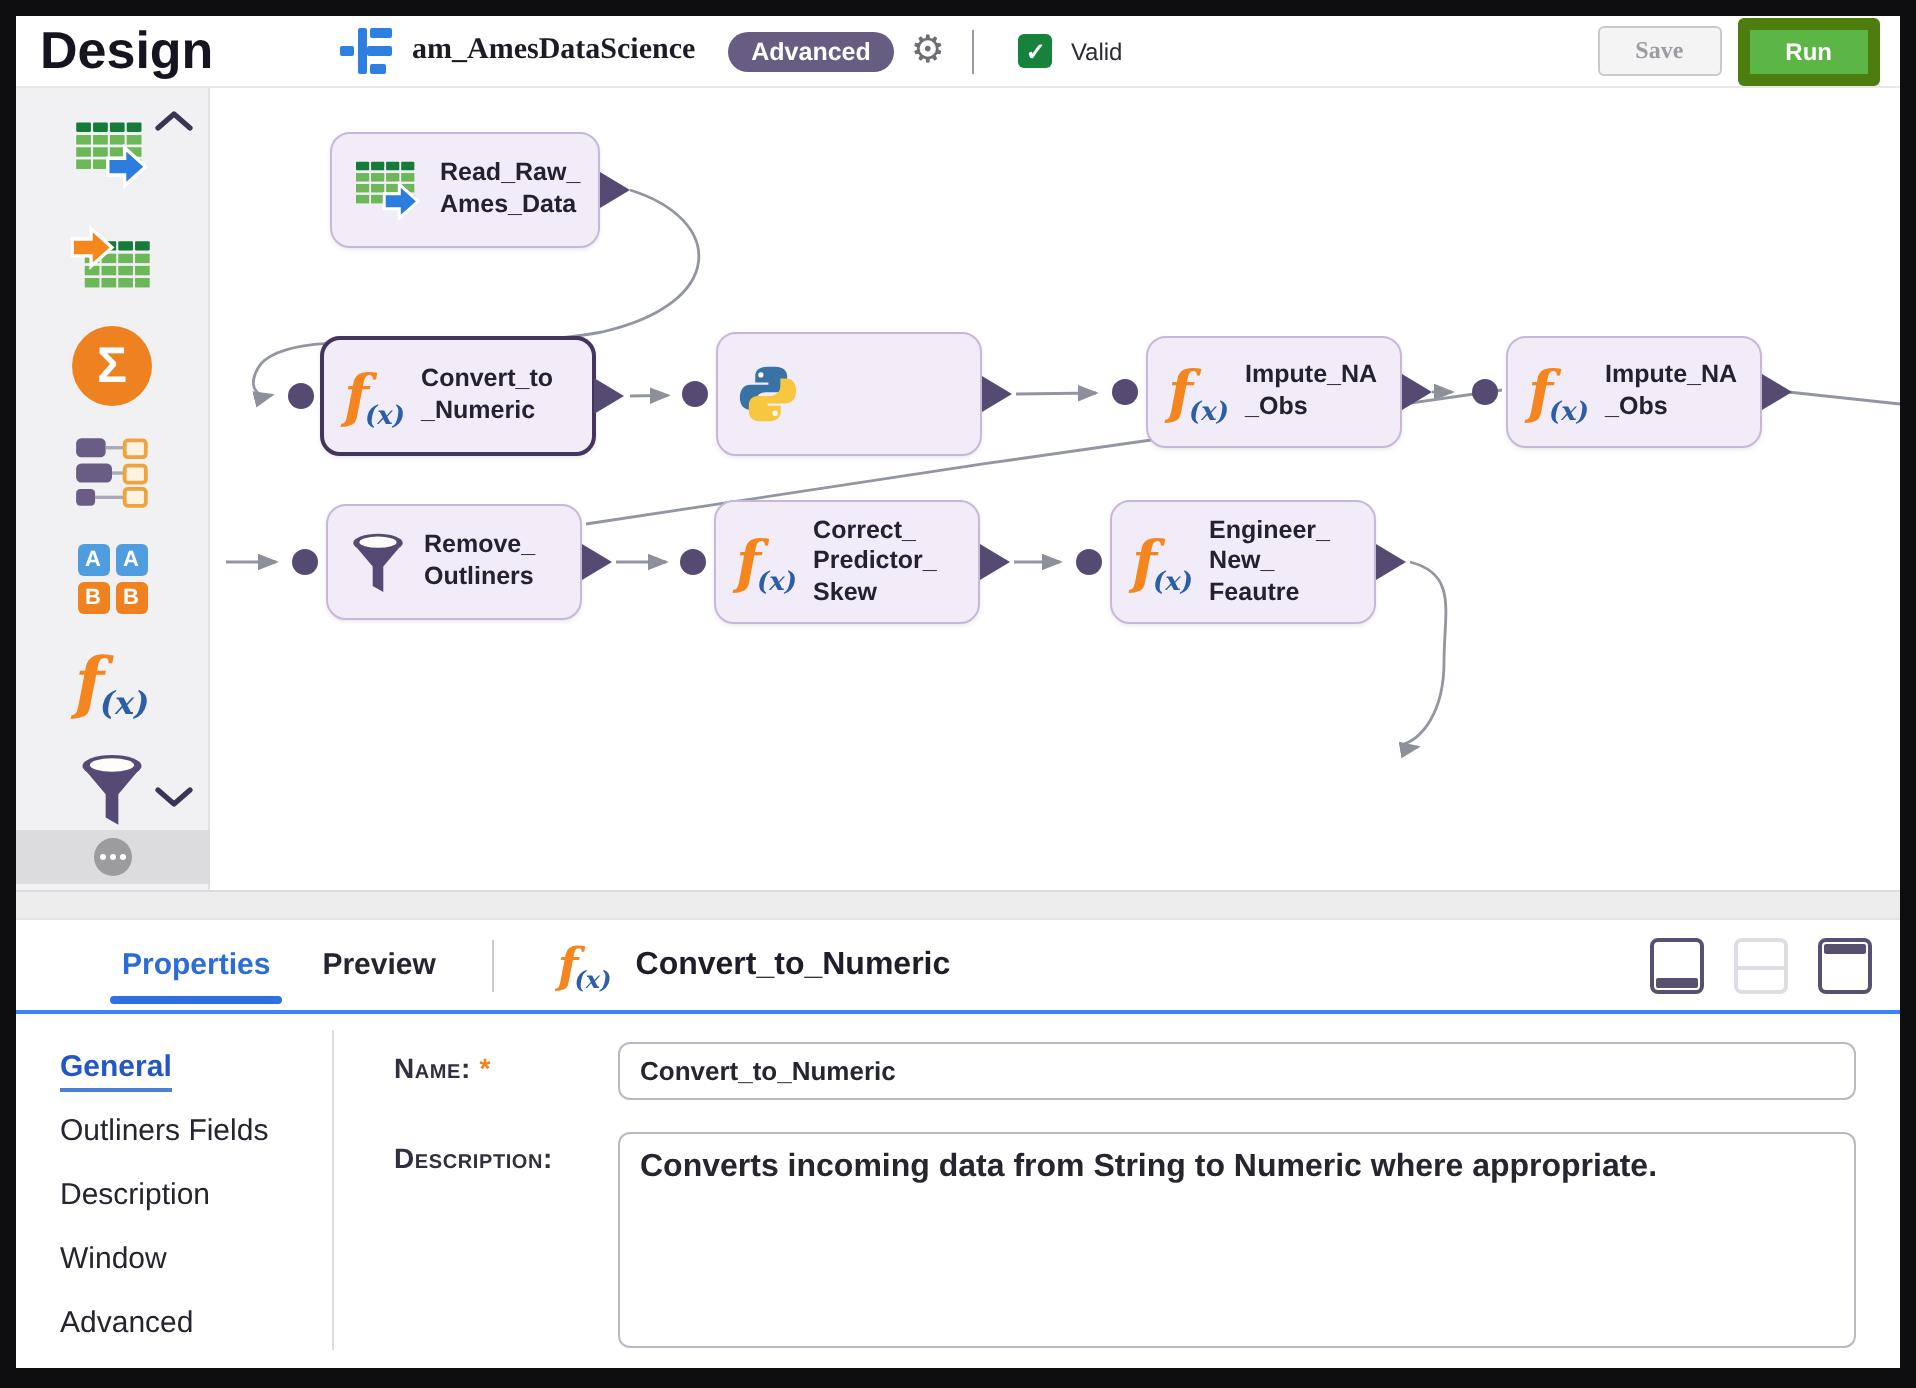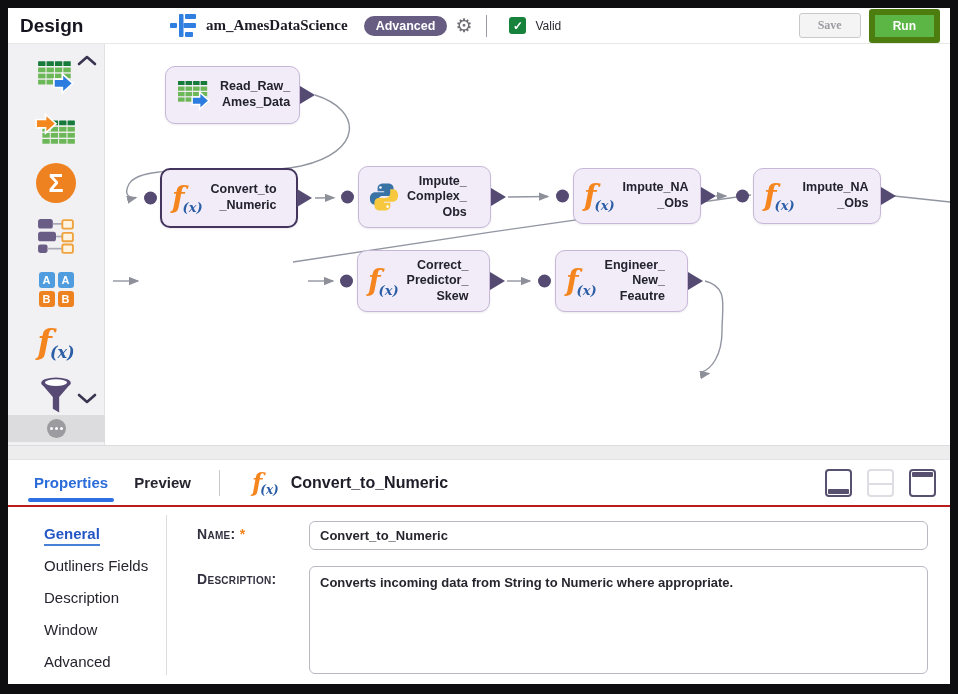--- a/index.html
+++ b/index.html
@@ -5,21 +5,21 @@
   * { box-sizing: border-box; margin: 0; padding: 0; }
   html,body { width: 958px; height: 694px; overflow: hidden; }
   body { background: #0e0e10; font-family: "Liberation Sans", sans-serif; }
   .frame { width: 958px; height: 694px; padding: 8px 8px 10px 8px; }
   .app { position: relative; width: 942px; height: 676px; background: #fff; overflow: hidden; }
 
   
   .header { position: absolute; top: 0; left: 0; width: 942px; height: 36px;
             background: #fff; border-bottom: 1px solid #e8e8e8;
             display: flex; align-items: center; }
-  .app-title { font-size: 19px; font-weight: bold; color: #15141f; margin-left: 12px; width: 130px; }
+  .app-title { font-size: 26px; font-weight: bold; color: #15141f; margin-left: 12px; width: 130px; }
   .mapicon { margin-left: 20px; }
   .mapping-name { font-size: 15px; font-weight: bold; color: #1c1b26; margin-left: 10px; font-family: Liberation Serif, serif; }
   .badge { margin-left: 16px; background: #675d82; color: #fff; font-size: 12.5px; font-weight: bold;
            padding: 3px 12px; border-radius: 11px; }
   .gear { margin-left: 8px; font-size: 19px; color: #6d6d75; line-height: 1; cursor: default; }
   .hdr-div { width: 1px; height: 22px; background: #9a9aa2; margin-left: 14px; }
   .valid-wrap { display: flex; align-items: center; margin-left: 22px; }
   .checkbox { width: 17px; height: 17px; background: #17823b; border-radius: 3px; color: #fff;
               font-size: 12px; font-weight: bold; display: flex; align-items: center; justify-content: center; }
   .valid-label { font-size: 12px; color: #2a2a33; margin-left: 9px; }
@@ -49,67 +49,67 @@
                  display: flex; align-items: center; justify-content: center; }
   .ellipsis-btn { width: 19px; height: 19px; border-radius: 50%; background: #9b9ba0; display: flex;
                   align-items: center; justify-content: center; gap: 2px; cursor: pointer; }
   .ellipsis-btn i { width: 3px; height: 3px; border-radius: 50%; background: #fff; }
 
   
   .canvas { position: absolute; top: 36px; left: 97px; width: 845px; height: 401px; background: #fff; }
   .edges { position: absolute; top: 0; left: 0; width: 845px; height: 401px; }
   .node { position: absolute; background: #f1ecf7; border: 1.5px solid #c7b8d8; border-radius: 10px;
           display: flex; align-items: center; gap: 8px; padding: 4px 4px 4px 10px; cursor: pointer;
-          box-shadow: 0 1px 2px rgba(90,70,120,.12); text-align: right; }
+          box-shadow: 0 1px 2px rgba(90,70,120,.12); }
   .node.selected { border: 2.5px solid #43355e; }
   .node .label { font-size: 12.5px; font-weight: bold; color: #23222e; white-space: pre-line; line-height: 1.25; }
   .port-in { position: absolute; left: -18px; top: 50%; transform: translateY(-50%);
              width: 13px; height: 13px; border-radius: 50%; background: #554a72; }
   .port-out { position: absolute; right: -16px; top: 50%; transform: translateY(-50%); width: 0; height: 0;
               border-top: 9px solid transparent; border-bottom: 9px solid transparent; border-left: 15px solid #554a72; }
 
   
   .strip { position: absolute; top: 437px; left: 0; width: 942px; height: 15px; background: #ededee;
            border-top: 1px solid #dcdcde; border-bottom: 1px solid #e4e4e6; }
 
   
   .tabbar { position: absolute; top: 452px; left: 0; width: 942px; height: 47px; background: #fff;
-            border-bottom: 2px solid #b91c1c; display: flex; align-items: center; }
+            border-bottom: 2px solid #3b82f6; display: flex; align-items: center; padding-left: 27px; }
   .tab { font-size: 15px; font-weight: bold; margin-left: 26px; cursor: pointer; position: relative;
          height: 100%; display: flex; align-items: center; }
   .tab-active { color: #2b6cd9; }
   .tab-active::after { content: ""; position: absolute; left: -6px; right: -6px; bottom: 3px; height: 4px;
                        background: #2f6fe4; border-radius: 3px; }
   .tab-idle { color: #26252f; }
   .tab-div { width: 1px; height: 26px; background: #c9c9ce; margin-left: 28px; }
   .panel-node-title { font-size: 16px; font-weight: bold; color: #1e1d28; margin-left: 12px; }
   .fx-panel .ff { font-size: 24px; } .fx-panel .xx { font-size: 12px; vertical-align: -3px; margin-left: -2px; }
   .fx-panel { margin-left: 32px; }
   .layout-icons { margin-left: auto; margin-right: 14px; display: flex; align-items: center; gap: 15px; }
   .lay { width: 27px; height: 28px; border: 2px solid #57506e; border-radius: 4px; position: relative; cursor: pointer; }
   .lay-bottom::after { content: ""; position: absolute; left: 1px; right: 1px; bottom: 1px; height: 5px; background: #57506e; border-radius: 1px; }
   .lay-top::after { content: ""; position: absolute; left: 1px; right: 1px; top: 1px; height: 5px; background: #57506e; border-radius: 1px; }
   .lay-disabled { border-color: #dddde3; }
   .lay-disabled::after { content: ""; position: absolute; left: 0; right: 0; top: 50%; height: 2px; background: #dddde3; }
 
   .bottom-content { position: absolute; top: 501px; left: 0; width: 942px; height: 175px; display: flex; background: #fff; }
-  .side-nav { width: 158px; padding: 16px 0 0 36px; }
+  .side-nav { width: 158px; padding: 16px 0 0 22px; }
   .nav-item { font-size: 15px; color: #26252f; margin-bottom: 15px; cursor: pointer; }
   .nav-item.active { color: #2457c5; font-weight: bold; }
   .nav-item.active span { border-bottom: 2px solid #4a7fd8; padding-bottom: 2px; }
   .nav-div { width: 1px; background: #ddddde; margin-top: 6px; height: 160px; }
   .form { flex: 1; padding: 12px 22px 0 30px; }
   .form-row { display: flex; margin-bottom: 16px; }
   .form-label { width: 112px; font-size: 14px; font-weight: bold; color: #32303e;
                 font-variant: small-caps; letter-spacing: .3px; padding-top: 5px; flex-shrink: 0; }
   .req { color: #f0831e; font-variant: normal; }
   .text-input { flex: 1; height: 29px; border: 1px solid #b9b9c2; border-radius: 6px; padding: 0 10px;
                 font-family: "Liberation Sans", sans-serif; font-size: 13px; font-weight: bold; color: #27262f; outline: none; }
   .text-area { flex: 1; height: 108px; border: 1px solid #b9b9c2; border-radius: 6px; padding: 8px 10px;
-               font-family: "Liberation Sans", sans-serif; font-size: 13px; font-weight: bold; color: #27262f;
+               font-family: "Liberation Sans", sans-serif; font-size: 16px; font-weight: bold; color: #27262f;
                resize: none; outline: none; }
 </style>
 </head>
 <body>
 
 <svg width="0" height="0" style="position:absolute">
   <defs>
     <g id="tbl-src">
       <g fill="#157a3a">
           <rect x="0" y="0" width="7" height="4.5" rx="0.5"></rect>
@@ -284,42 +284,48 @@
         <span class="label">Convert_to
 _Numeric</span>
         <span class="port-out"></span>
       </div>
 
       <div class="node" style="left:253px; top:122px; width:133px; height:62px">
         <span class="port-in"></span>
         <svg width="30" height="30" viewBox="0 0 32 32">
             <use href="#icon-python"></use>
           </svg>
-        <span class="label">Impute_
-Complex_
-Obs</span>
         <span class="port-out"></span>
       </div>
 
       <div class="node" style="left:468px; top:124px; width:128px; height:56px">
         <span class="port-in"></span>
         <span class="fx fx-node"><span class="ff">f</span><span class="xx">(x)</span></span>
         <span class="label">Impute_NA
 _Obs</span>
         <span class="port-out"></span>
       </div>
 
       <div class="node" style="left:648px; top:124px; width:128px; height:56px">
         <span class="port-in"></span>
         <span class="fx fx-node"><span class="ff">f</span><span class="xx">(x)</span></span>
         <span class="label">Impute_NA
 _Obs</span>
         <span class="port-out"></span>
       </div>
 
+      <div class="node" style="left:58px; top:208px; width:128px; height:58px">
+        <span class="port-in"></span>
+        <svg width="30" height="33" viewBox="-1 -1 34 36">
+            <use href="#icon-funnel"></use>
+          </svg>
+        <span class="label">Remove_
+Outliners</span>
+        <span class="port-out"></span>
+      </div>
 
       <div class="node" style="left:252px; top:206px; width:133px; height:62px">
         <span class="port-in"></span>
         <span class="fx fx-node"><span class="ff">f</span><span class="xx">(x)</span></span>
         <span class="label">Correct_
 Predictor_
 Skew</span>
         <span class="port-out"></span>
       </div>
 

